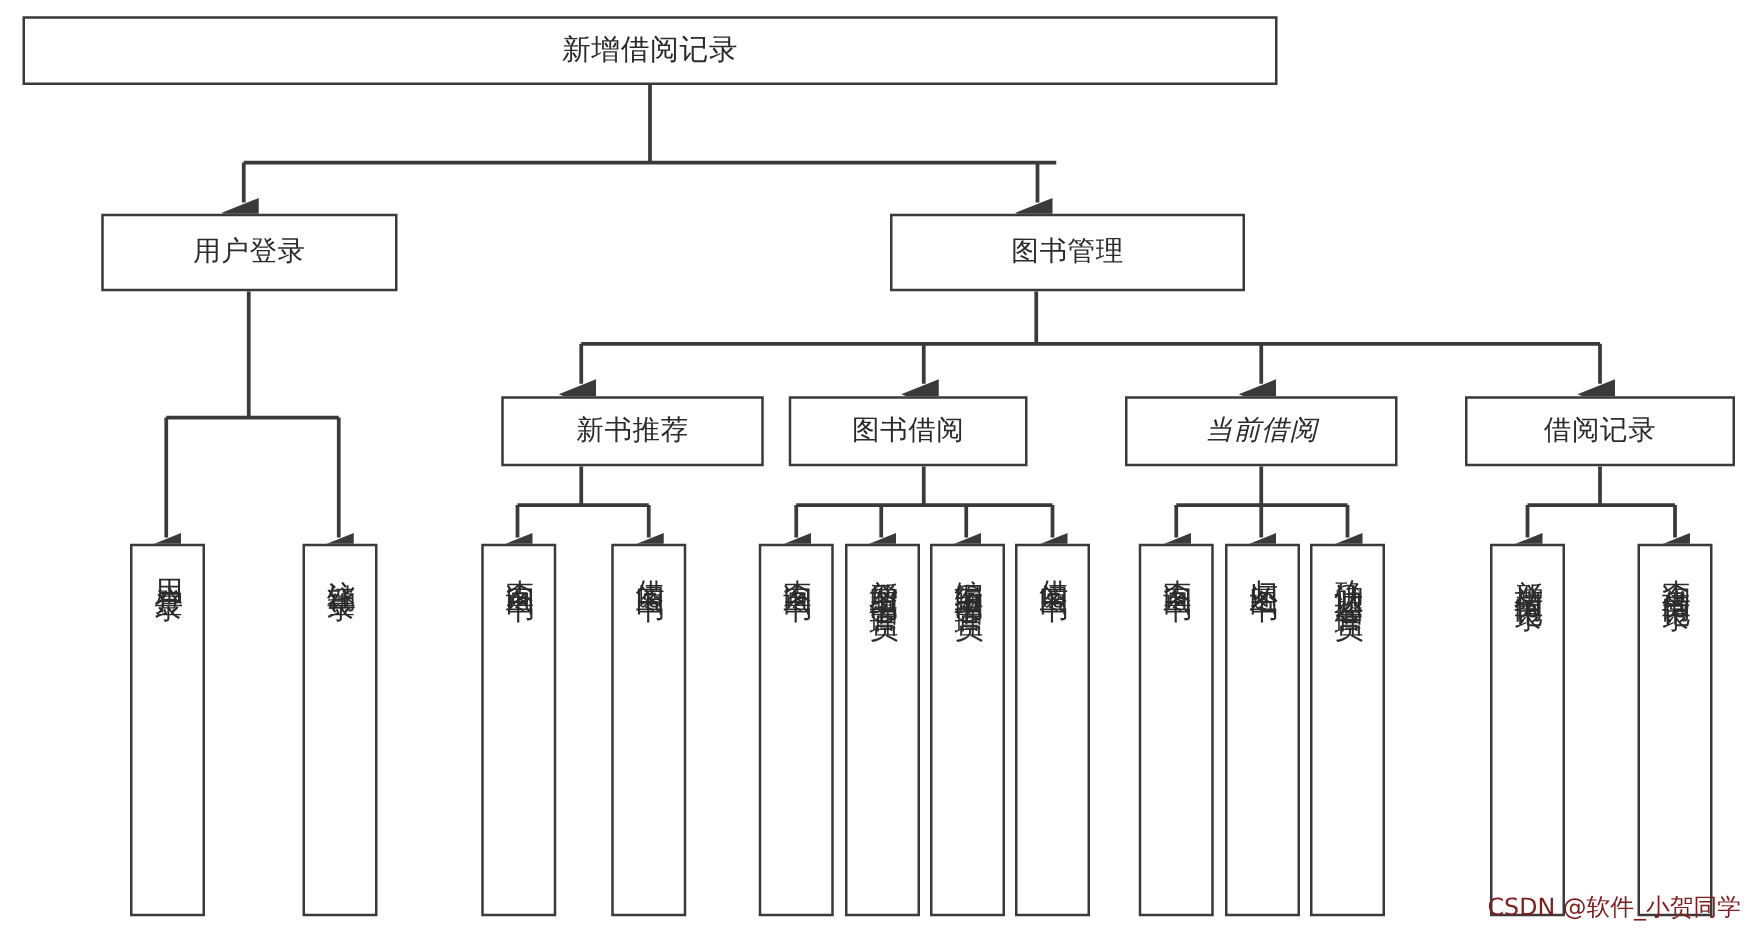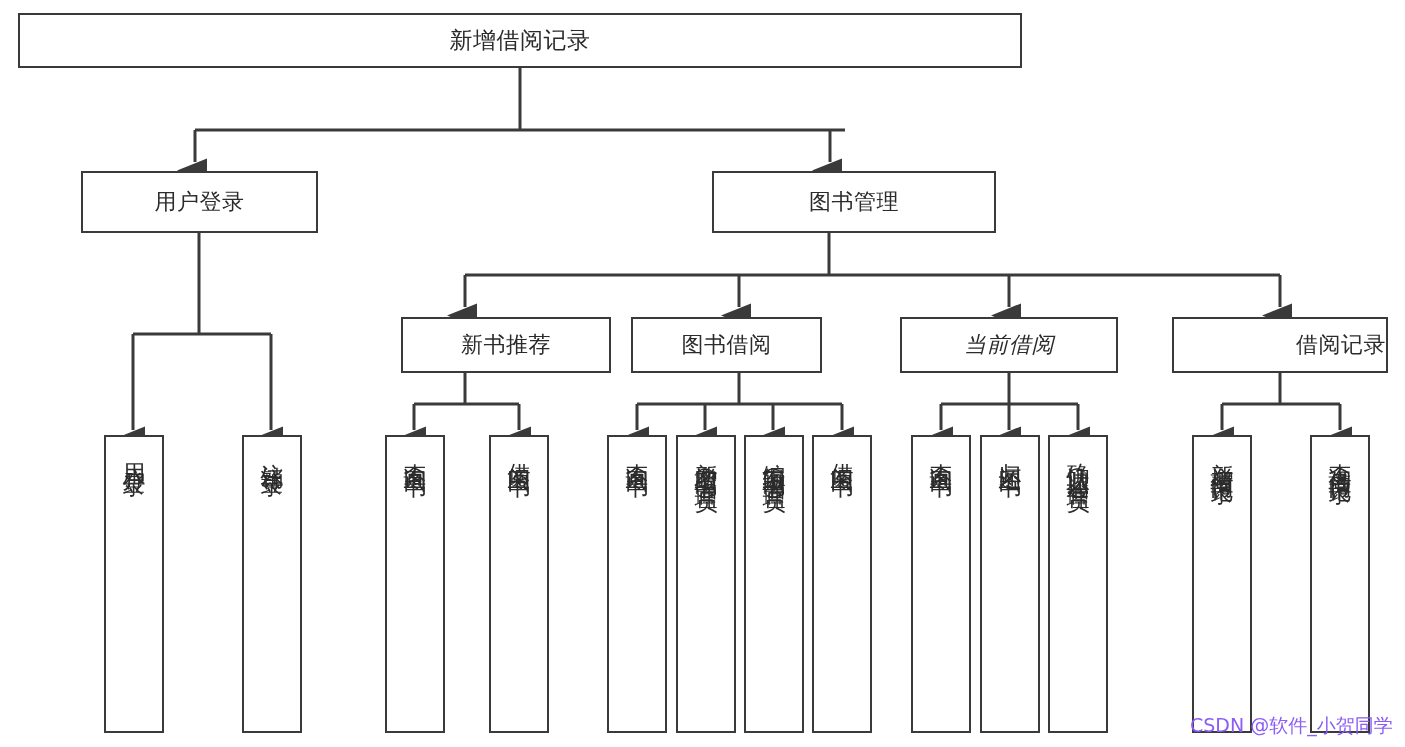--- a/index.html
+++ b/index.html
@@ -56,21 +56,21 @@
     letter-spacing: 4px;
     line-height: 1;
     white-space: nowrap;
   }
   .node.root .node-label { font-size: 23px; }
   .watermark {
     position: absolute;
     left: 1190px;
     top: 713px;
     font-size: 19px;
-    color: #8b5cf6;
+    color: #7f1d1d;
     white-space: nowrap;
     z-index: 3;
     font-family: "DejaVu Sans", "Liberation Sans", sans-serif;
   }
 </style>
 </head>
 <body>
 
 <div id="canvas">
 
@@ -137,21 +137,21 @@
 
   <div class="node horizontal" style="left:360px; top:317px; width:210px; height:56px;margin-left:41px;">
     <span class="node-label">新书推荐</span>
   </div>
   <div class="node horizontal" style="left:631px; top:317px; width:191px; height:56px;">
     <span class="node-label">图书借阅</span>
   </div>
   <div class="node horizontal" style="left:900px; top:317px; width:218px; height:56px;font-style:italic;">
     <span class="node-label">当前借阅</span>
   </div>
-  <div class="node horizontal" style="left:1172px; top:317px; width:216px; height:56px;justify-content:flex-end;">
+  <div class="node horizontal" style="left:1172px; top:317px; width:216px; height:56px;">
     <span class="node-label">借阅记录</span>
   </div>
 
   <div class="node vertical" style="left:104px; top:435px; width:60px; height:298px;">
     <span class="node-label">用户登录</span>
   </div>
   <div class="node vertical" style="left:242px; top:435px; width:60px; height:298px;">
     <span class="node-label">注销登录</span>
   </div>
 

